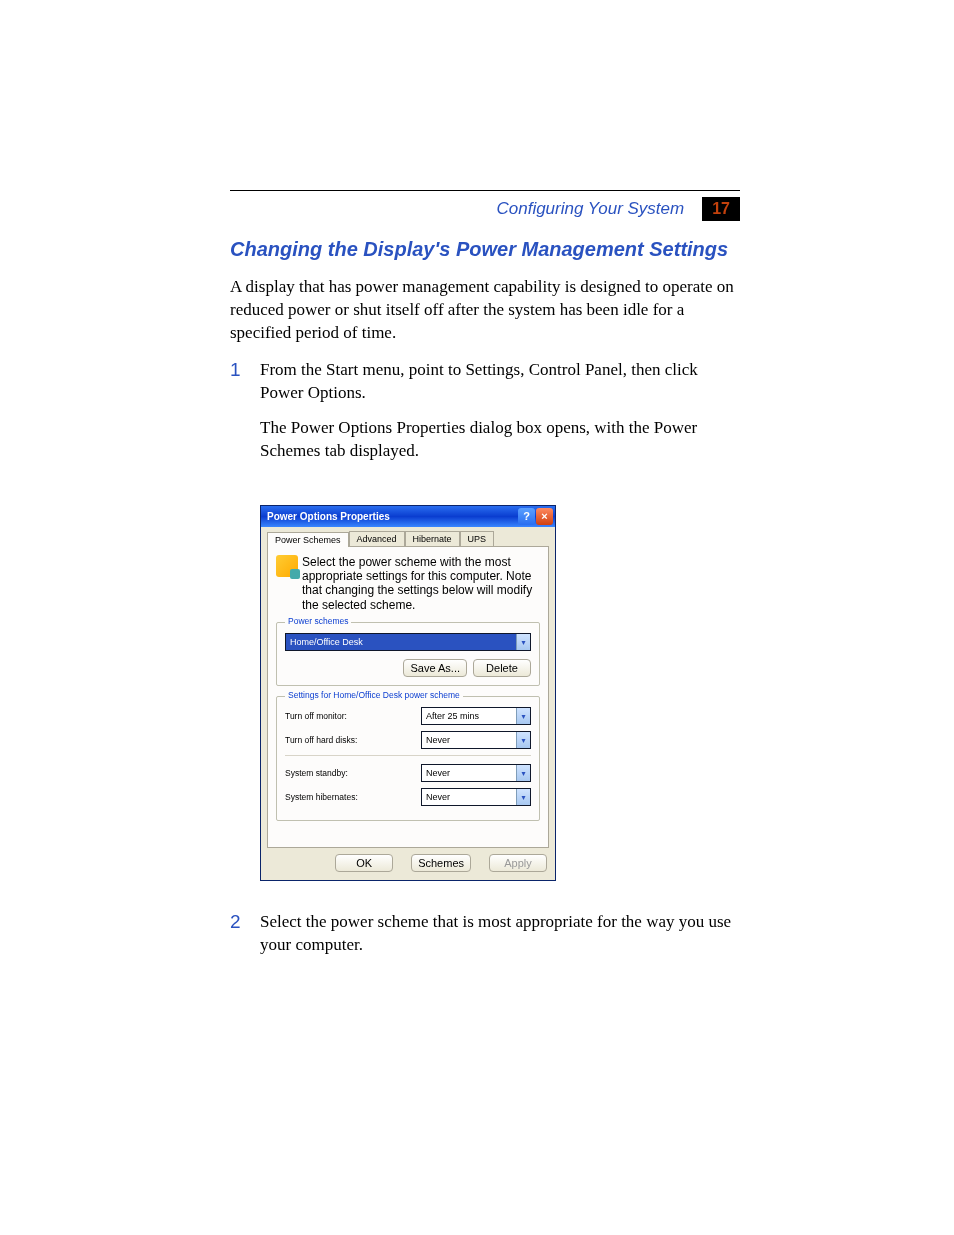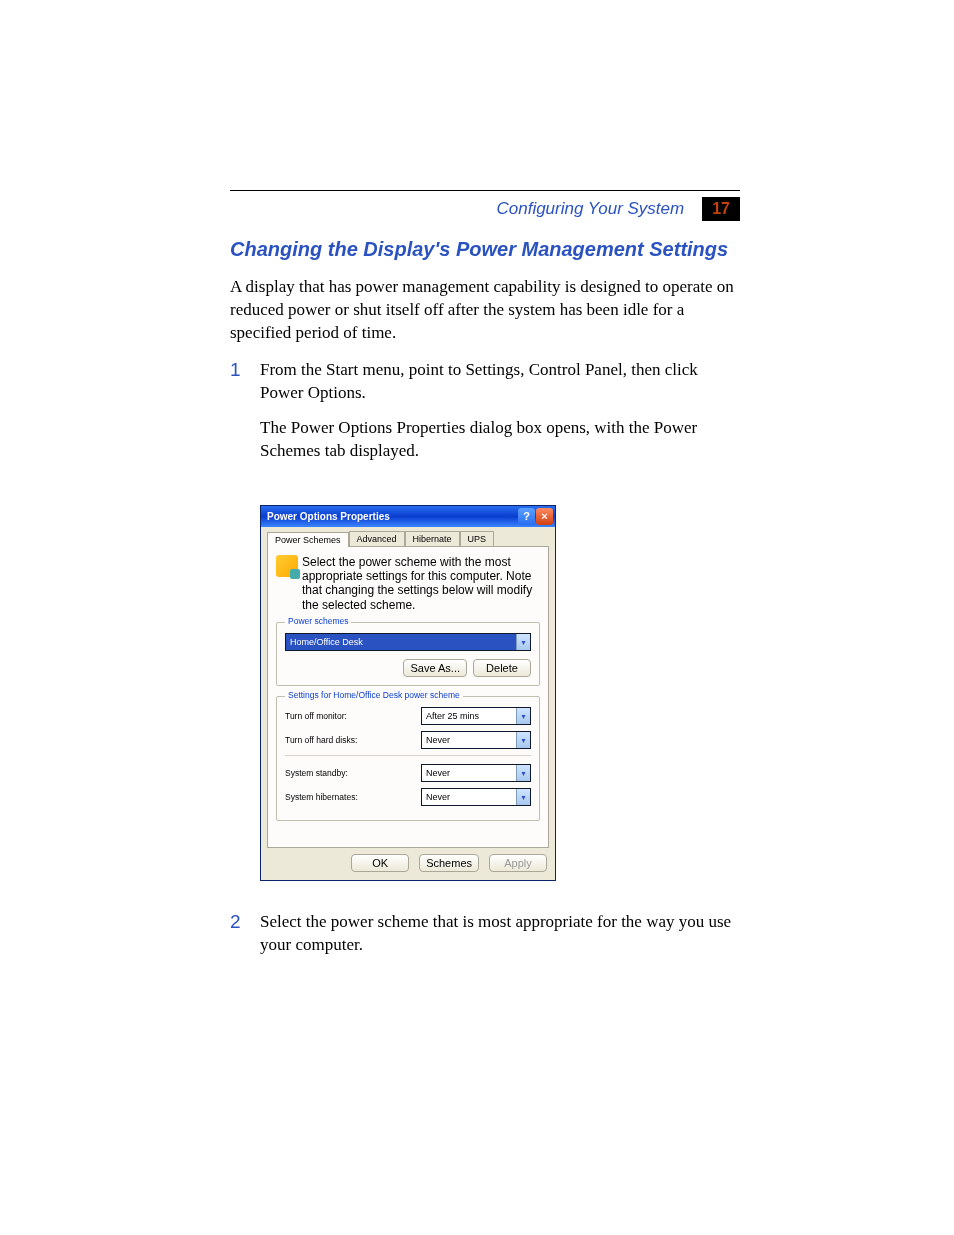--- a/index.html
+++ b/index.html
@@ -198,21 +198,21 @@
     font-size: 8.5px;
     margin-bottom: 6px;
     gap: 44px;
   }
   .settings-row .lbl { width: 92px; }
   .settings-row .combo { flex:1; }
   .group hr {
     border:none; border-top:1px solid #d8d4c8; margin:6px 0 8px 0;
   }
   .dialog-btns {
-    display:flex; justify-content:flex-end; gap:10px;
+    display:flex; justify-content:flex-end; gap:18px;
     padding: 0 8px 8px 0;
   }
 </style>
 </head>
 <body>
 
 <div class="page">
   <div class="top-rule"></div>
 
   <div class="header-row">

